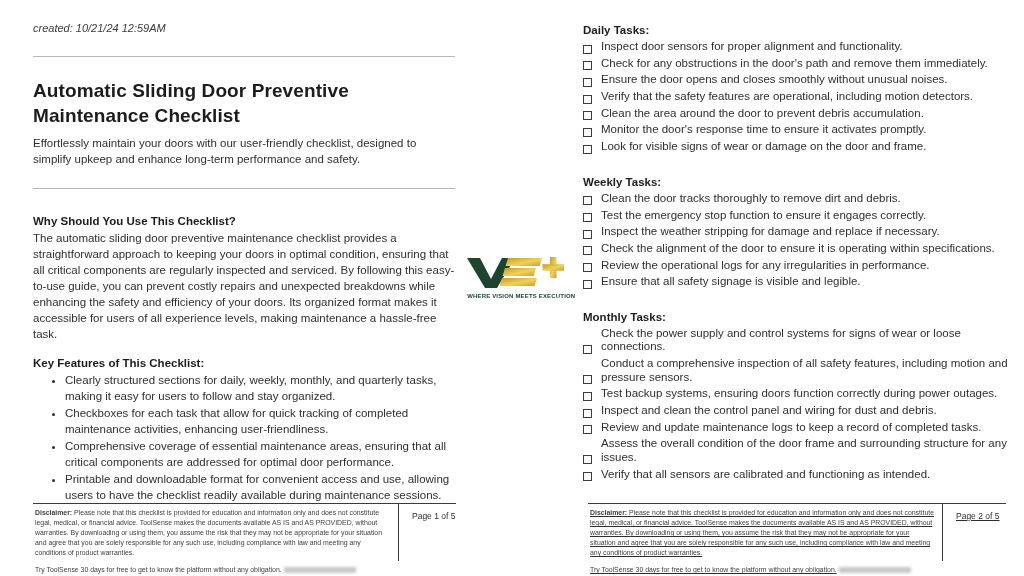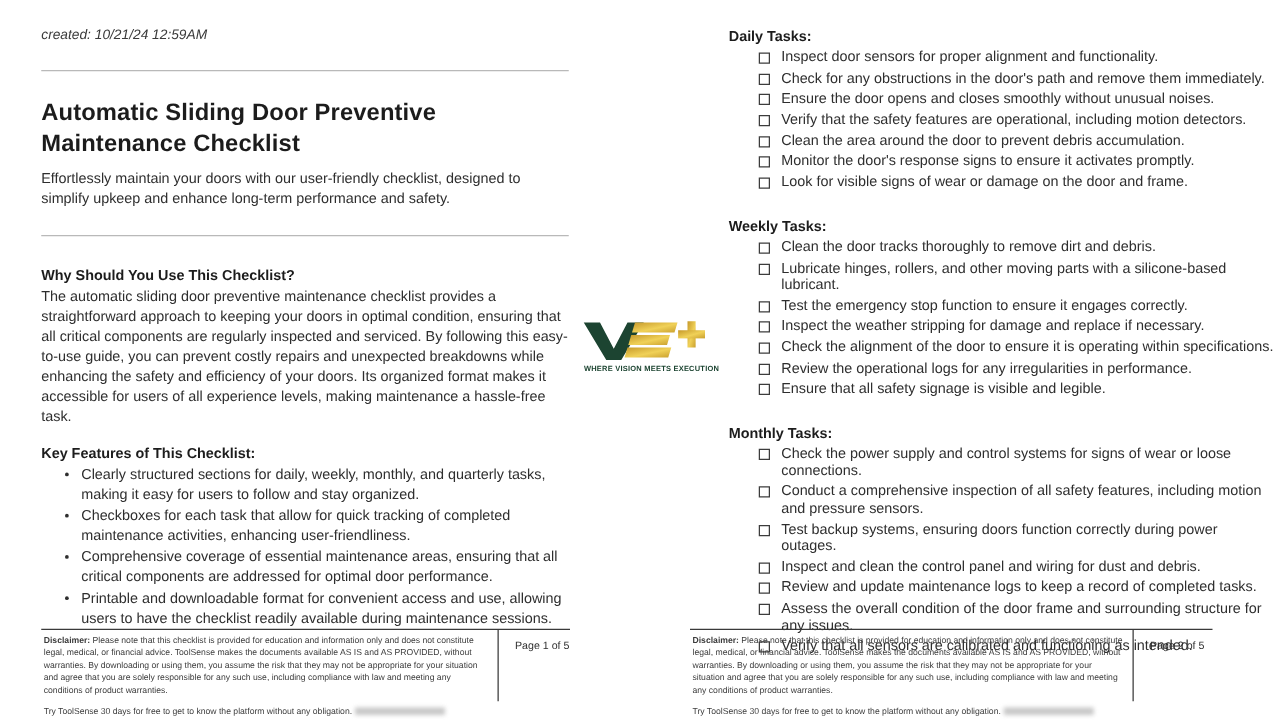--- a/index.html
+++ b/index.html
@@ -22,34 +22,34 @@
 
   .sec-heading { margin-top:26px; font-size:11.5px; font-weight:bold; color:#1c1c1c; }
   .sec-text { margin-top:3px; font-size:11.5px; line-height:16px; color:#2e2e2e; }
 
   .features-heading { margin-top:15px; font-size:11.5px; font-weight:bold; color:#1c1c1c; }
   .features-list { margin-top:3px; padding-left:32px; }
   .features-list li { font-size:11.5px; line-height:16px; margin-bottom:1px; color:#2e2e2e; }
 
   .task-heading { font-size:11.5px; font-weight:bold; color:#1c1c1c; margin-bottom:4px; }
   .task-heading + .task-item { margin-top:2px; }
-  .task-item { display:flex; align-items:flex-start; margin-left:24px; margin-bottom:3.2px; }
+  .task-item { display:flex; align-items:flex-end; margin-left:0; margin-bottom:3.2px; }
   .task-item .checkbox { flex:0 0 auto; width:9px; height:9px; border:1.2px solid #3c3c3c;
     margin-top:2px; margin-right:9px; background:#fff; }
   .task-item .task-text { font-size:11.5px; line-height:13.5px; color:#2e2e2e; }
   .section-gap { height:19px; }
 
   .logo { position:absolute; left:463px; top:256px; width:104px; text-align:center; }
   .logo svg { display:block; margin:0 auto; }
   .logo-tagline { margin-top:2px; font-size:6.5px; font-weight:bold; letter-spacing:0.2px;
     color:#1c4431; white-space:nowrap; transform:scale(0.92); transform-origin:center; }
 
   .footer { position:absolute; top:503px; border-top:1.6px solid #3a3a3a; display:flex; }
   .footer-left  { left:33px;  width:423px; }
-  .footer-right { left:552px; width:418px; }
+  .footer-right { left:588px; width:418px;text-decoration:underline; }
   .footer .disclaimer-cell { padding:4px 8px 0 2px; }
   .footer-left  .disclaimer-cell { width:365px; }
   .footer-right .disclaimer-cell { width:354px; }
   .disclaimer { font-size:6.9px; line-height:10px; color:#3c3c3c; }
   .try-line { margin-top:8px; font-size:6.9px; color:#3c3c3c; white-space:nowrap; }
   .redacted { display:inline-block; vertical-align:middle; width:72px; height:6px;
     margin-left:2px; background:#9a9a9a; filter:blur(1.6px); opacity:0.55; }
   .page-cell { border-left:1.6px solid #3a3a3a; height:57px; padding:7px 0 0 13px;
     font-size:8.5px; color:#2e2e2e; flex:1; }
 </style>
@@ -91,35 +91,31 @@
       <div class="task-item">
         <span class="checkbox"></span>
         <span class="task-text">Verify that the safety features are operational, including motion detectors.</span>
       </div>
       <div class="task-item">
         <span class="checkbox"></span>
         <span class="task-text">Clean the area around the door to prevent debris accumulation.</span>
       </div>
       <div class="task-item">
         <span class="checkbox"></span>
-        <span class="task-text">Monitor the door's response signs to ensure it activates promptly.</span>
+        <span class="task-text">Monitor the door's response time to ensure it activates promptly.</span>
       </div>
       <div class="task-item">
         <span class="checkbox"></span>
         <span class="task-text">Look for visible signs of wear or damage on the door and frame.</span>
       </div>
       <div class="section-gap"></div>
       <div class="task-heading">Weekly Tasks:</div>
       <div class="task-item">
         <span class="checkbox"></span>
         <span class="task-text">Clean the door tracks thoroughly to remove dirt and debris.</span>
-      </div>
-      <div class="task-item">
-        <span class="checkbox"></span>
-        <span class="task-text">Lubricate hinges, rollers, and other moving parts with a silicone-based lubricant.</span>
       </div>
       <div class="task-item">
         <span class="checkbox"></span>
         <span class="task-text">Test the emergency stop function to ensure it engages correctly.</span>
       </div>
       <div class="task-item">
         <span class="checkbox"></span>
         <span class="task-text">Inspect the weather stripping for damage and replace if necessary.</span>
       </div>
       <div class="task-item">

